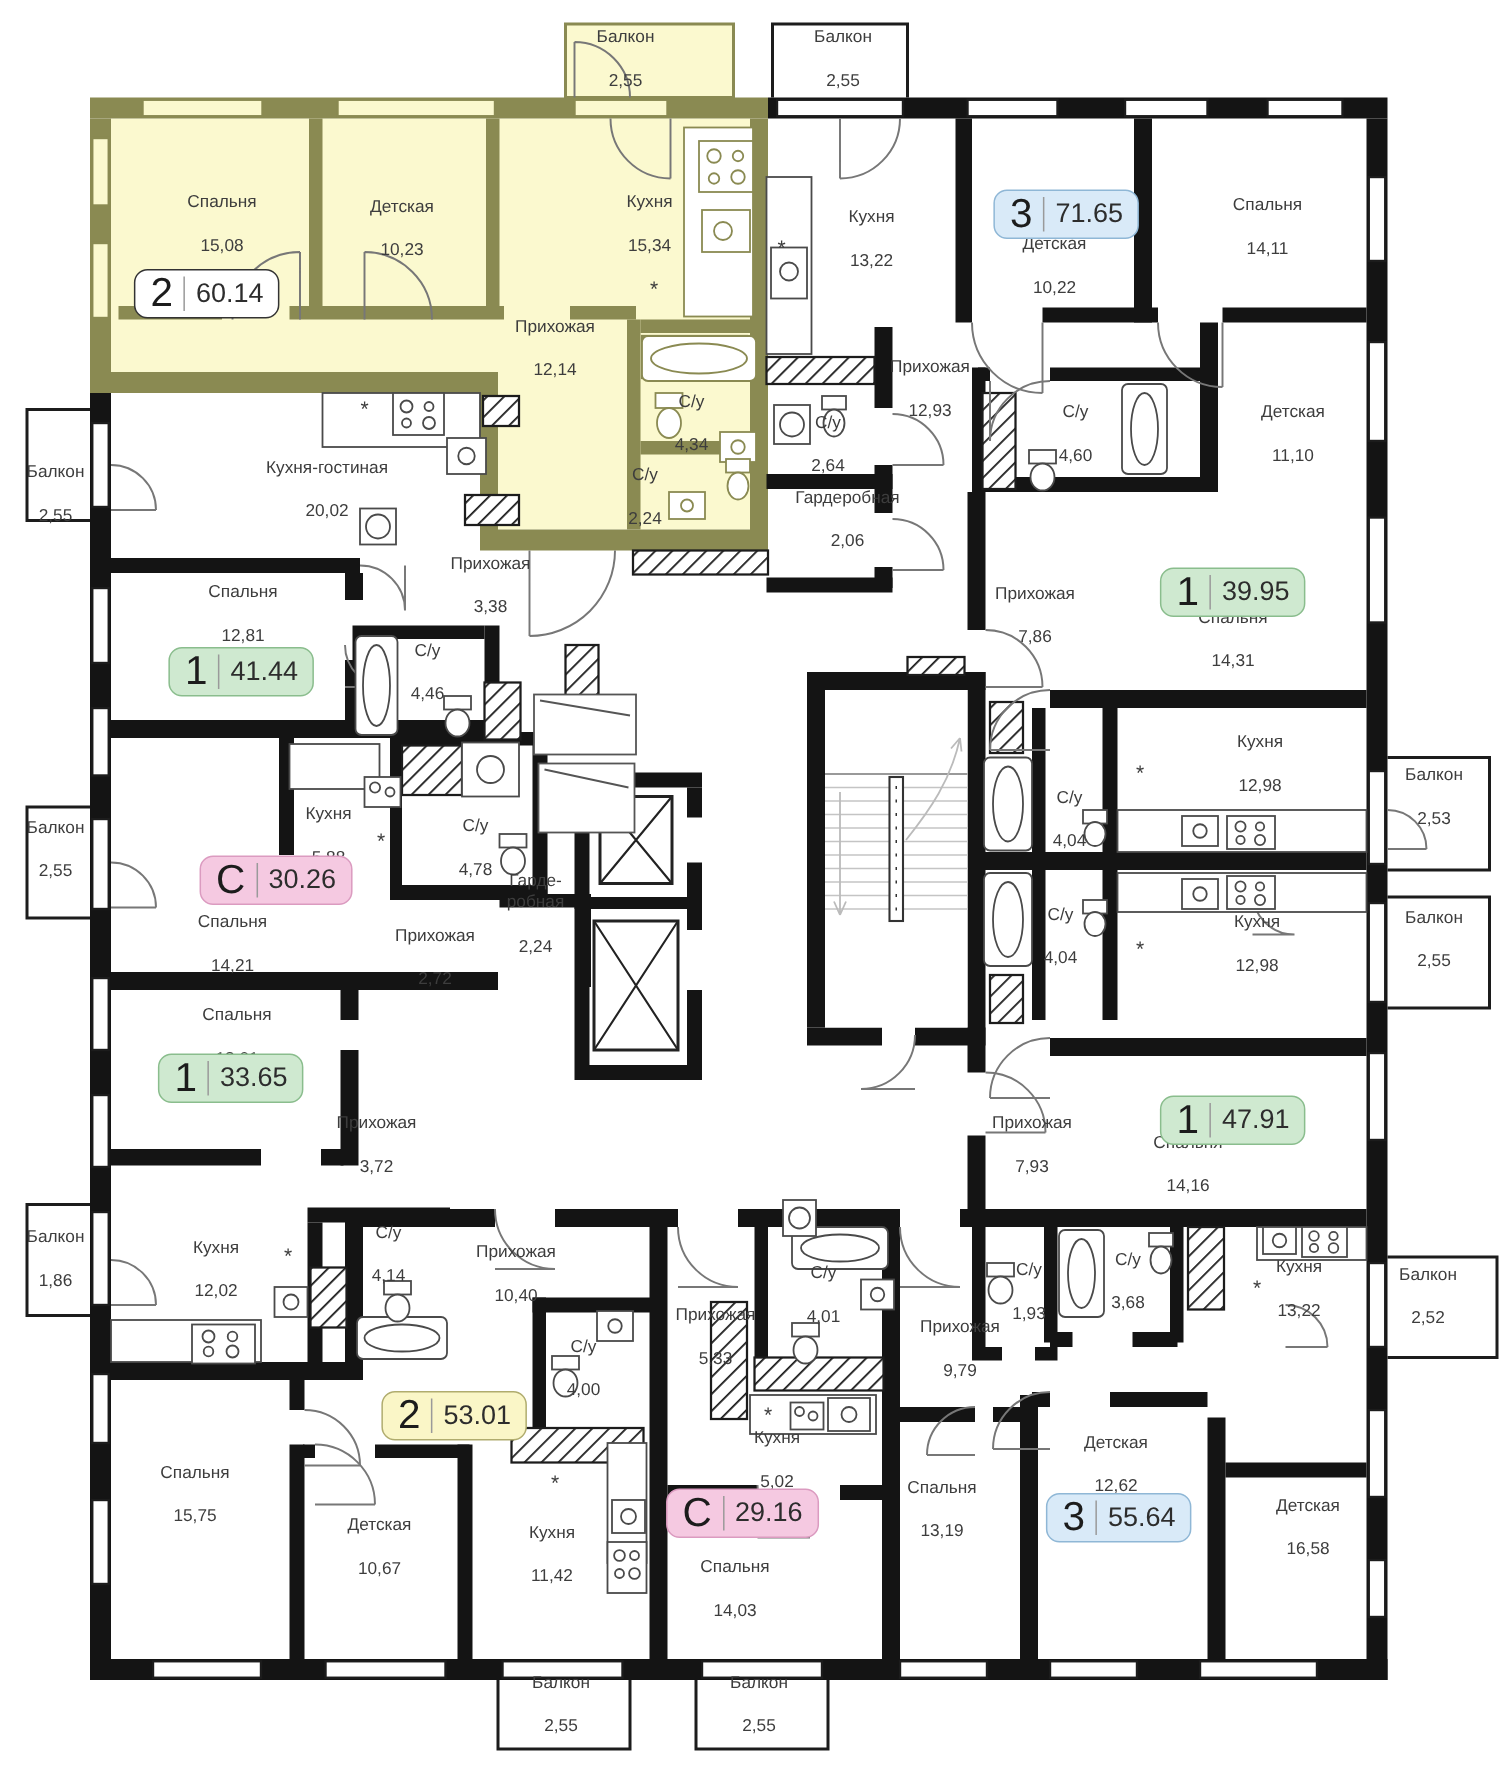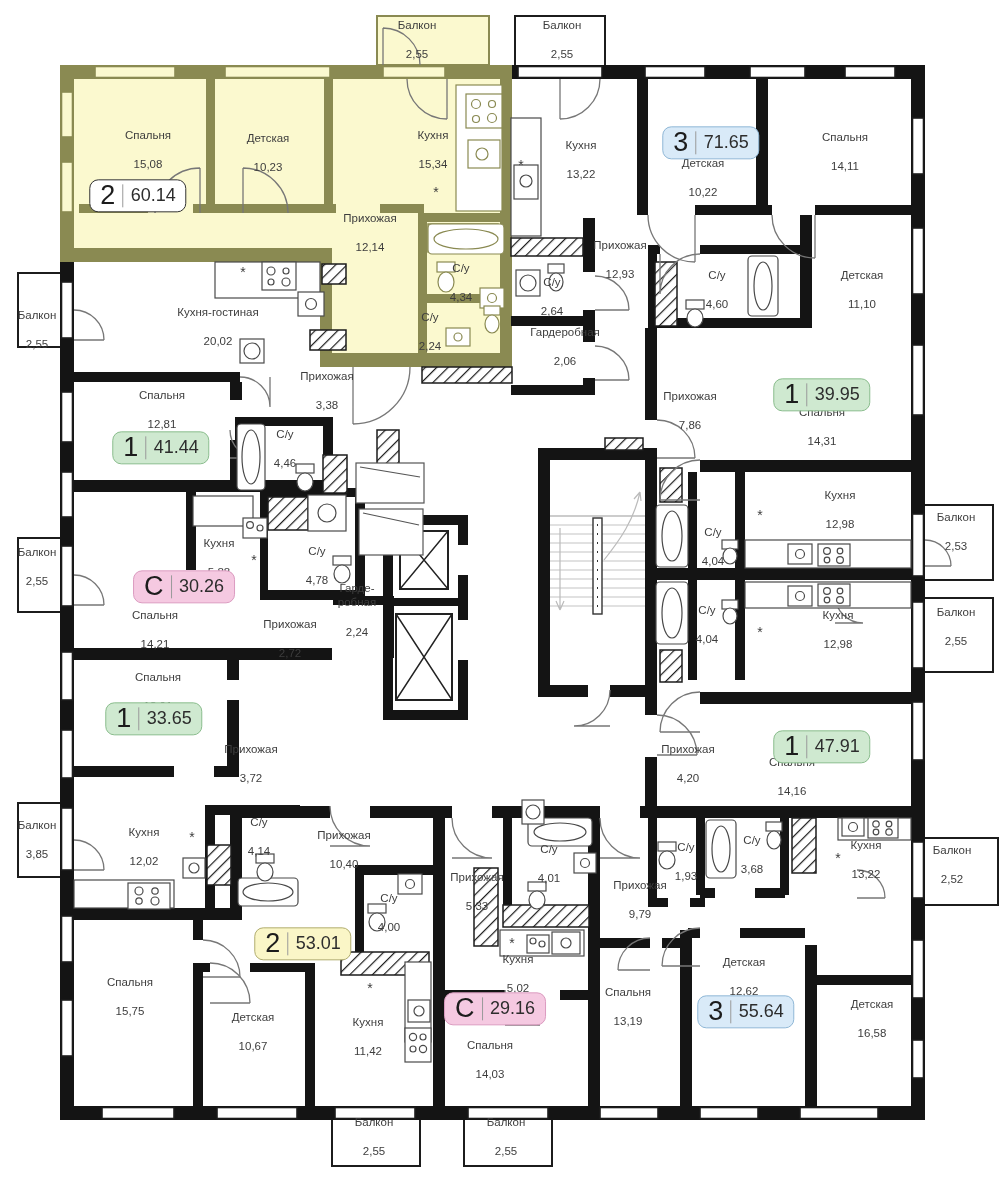--- a/index.html
+++ b/index.html
@@ -635,31 +635,31 @@
     <span class="rarea">13,01</span>
   </div>
 
   <div class="room-label" style="left: 251px; top: 764px;">
     <span class="rname">Прихожая</span>
     <span class="rarea">3,72</span>
   </div>
 
   <div class="room-label" style="left: 688px; top: 764px;">
     <span class="rname">Прихожая</span>
-    <span class="rarea">4,20</span>
+    <span class="rarea">7,93</span>
   </div>
 
   <div class="room-label" style="left: 792px; top: 777px;">
     <span class="rname">Спальня</span>
     <span class="rarea">14,16</span>
   </div>
 
   <div class="room-label" style="left: 37px; top: 840px;">
     <span class="rname">Балкон</span>
-    <span class="rarea">3,85</span>
+    <span class="rarea">1,86</span>
   </div>
 
   <div class="room-label" style="left: 144px; top: 847px;">
     <span class="rname">Кухня</span>
     <span class="rarea">12,02</span>
   </div>
 
   <div class="room-label" style="left: 259px; top: 837px;">
     <span class="rname">С/у</span>
     <span class="rarea">4,14</span>

